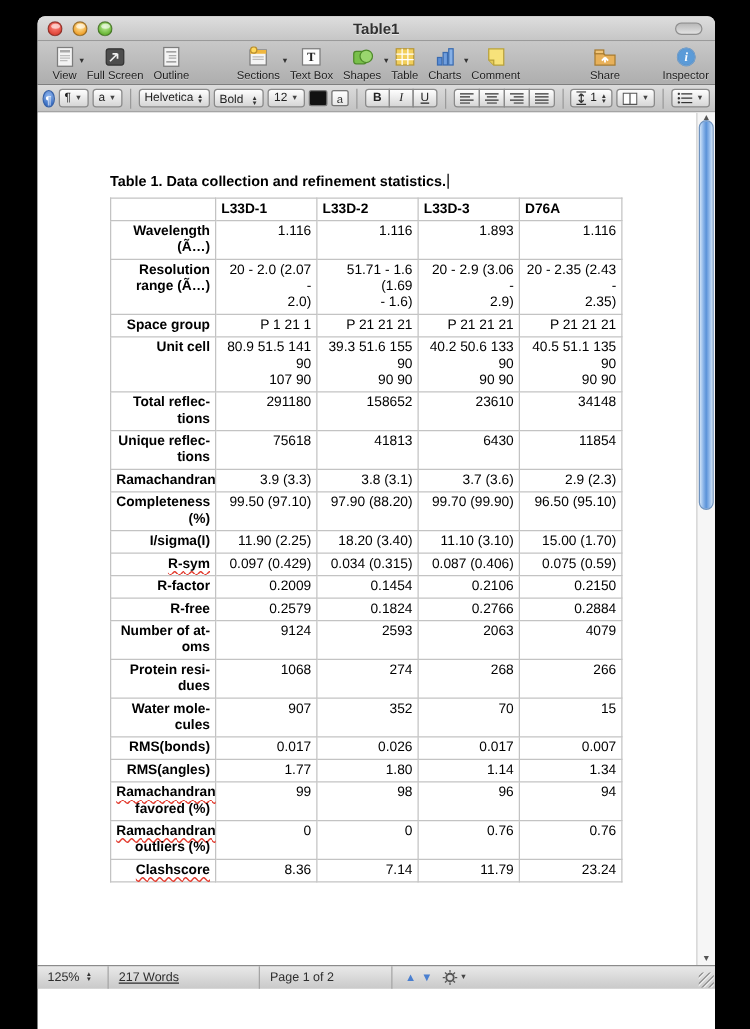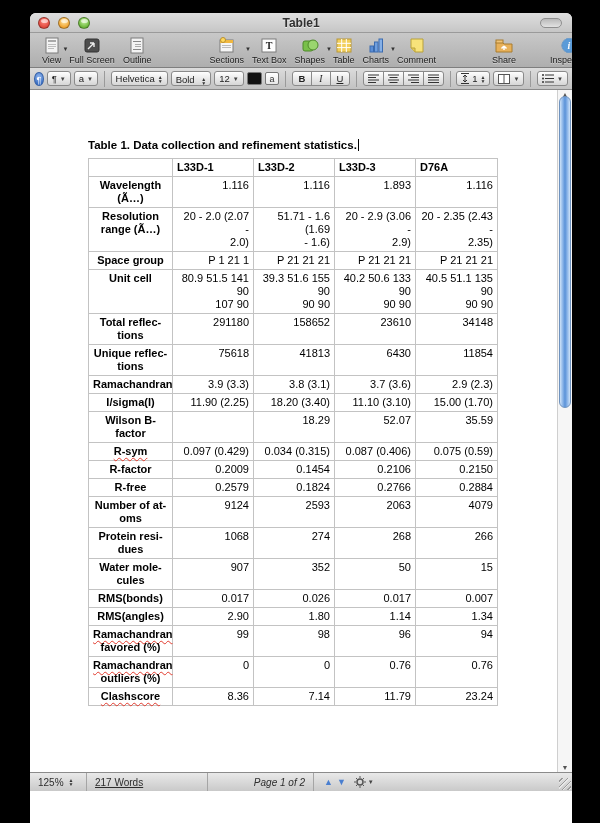--- a/index.html
+++ b/index.html
@@ -24,21 +24,21 @@
   .pill { position:absolute; right:10px; top:5px; width:22px; height:10px; border-radius:5px;
     background:linear-gradient(#b9b9b9,#e2e2e2); border:1px solid #8e8e8e; }
 
   
   .toolbar { height:35px; background:linear-gradient(#c8c8c8,#aeaeae);
     border-bottom:1px solid #7e7e7e; display:flex; align-items:flex-end; padding:0 8px 2px 8px; }
   .tb-item { display:flex; flex-direction:column; align-items:center; margin:0 4px; position:relative; cursor:default; }
   .tb-item .icon { height:17px; display:flex; align-items:flex-end; justify-content:center; }
   .tb-item .tb-label { font-size:9px; color:#1c1c1c; margin-top:1px; text-shadow:0 1px 0 rgba(255,255,255,.4); white-space:nowrap; }
   .caret-dn { position:absolute; right:-7px; top:9px; font-size:6px; color:#333; }
-  .sp34 { margin-left:54px; } .sp52 { margin-left:52px; } .sp30 { margin-left:30px; }
+  .sp34 { margin-left:34px; } .sp52 { margin-left:52px; } .sp30 { margin-left:30px; }
 
   
   .formatbar { height:22px; background:linear-gradient(#dcdcdc,#c2c2c2); border-bottom:1px solid #8a8a8a;
     display:flex; align-items:center; padding:0 4px; gap:3px; }
   .fb-div { width:1px; height:16px; background:#9a9a9a; margin:0 3px; }
   .fbtn { height:15px; border:1px solid #8a8a8a; border-radius:3px;
     background:linear-gradient(#fefefe,#d6d6d6); font-size:9.5px; color:#222;
     display:flex; align-items:center; padding:0 4px; gap:3px; white-space:nowrap; }
   .fbtn .mini-caret { font-size:6px; color:#444; }
   .stepper { display:flex; flex-direction:column; line-height:4px; font-size:5px; color:#333; }
@@ -63,21 +63,21 @@
     background:linear-gradient(90deg,#cfe3f8 0%,#8ab4e8 28%,#5a92d8 50%,#8ab4e8 72%,#cfe3f8 100%);
     border:1px solid #6f93bf; }
 
   .doc-title { position:absolute; left:58px; top:49px; font-size:11.5px; font-weight:bold; color:#000; }
   .caret-ins { display:inline-block; width:1px; height:12px; background:#000; vertical-align:-2px; margin-left:1px; }
 
   .stats-table { position:absolute; left:58px; top:68px; border-collapse:collapse; table-layout:fixed;
     width:409px; font-size:11px; line-height:13px; color:#000; }
   .stats-table th, .stats-table td { border:1px solid #c3c3c3; padding:2px 4px; vertical-align:top; }
   .stats-table thead th { font-weight:bold; text-align:left; height:18px; }
-  .stats-table td.lbl { font-weight:bold; text-align:center; white-space:pre-line; }
+  .stats-table td.lbl { font-weight:bold; text-align:right; white-space:pre-line; }
   .stats-table td.val { text-align:right; white-space:pre-line; }
   .squiggle { text-decoration:underline; text-decoration-style:wavy; text-decoration-color:#e23b2e;
     text-decoration-thickness:1px; text-underline-offset:2px; }
 
   
   .statusbar { height:19px; background:linear-gradient(#e9e9e9,#c9c9c9); border-top:1px solid #8b8b8b;
     display:flex; align-items:center; font-size:10px; color:#2d2d2d; position:relative; }
   .st-seg { display:flex; align-items:center; height:100%; padding:13px 8px; }
   .st-div { width:1px; height:100%; background:#a5a5a5; }
   .tri { font-size:9px; color:#4a7fd0; margin:0 2px; }
@@ -388,33 +388,33 @@
             <td class="val">11854</td>
           </tr>
           <tr>
             <td class="lbl">Ramachandran</td>
             <td class="val">3.9 (3.3)</td>
             <td class="val">3.8 (3.1)</td>
             <td class="val">3.7 (3.6)</td>
             <td class="val">2.9 (2.3)</td>
           </tr>
           <tr>
+            <td class="lbl">Completeness
+(%)</td>
+            <td class="val">99.50 (97.10)</td>
+            <td class="val">97.90 (88.20)</td>
+            <td class="val">99.70 (99.90)</td>
+            <td class="val">96.50 (95.10)</td>
+          </tr>
+          <tr>
             <td class="lbl">I/sigma(I)</td>
             <td class="val">11.90 (2.25)</td>
             <td class="val">18.20 (3.40)</td>
             <td class="val">11.10 (3.10)</td>
             <td class="val">15.00 (1.70)</td>
-          </tr>
-          <tr>
-            <td class="lbl">Wilson B-
-factor</td>
-            <td class="val"></td>
-            <td class="val">18.29</td>
-            <td class="val">52.07</td>
-            <td class="val">35.59</td>
           </tr>
           <tr>
             <td class="lbl"><span class="squiggle">R-sym</span></td>
             <td class="val">0.097 (0.429)</td>
             <td class="val">0.034 (0.315)</td>
             <td class="val">0.087 (0.406)</td>
             <td class="val">0.075 (0.59)</td>
           </tr>
           <tr>
             <td class="lbl">R-factor</td>
@@ -444,33 +444,33 @@
             <td class="val">1068</td>
             <td class="val">274</td>
             <td class="val">268</td>
             <td class="val">266</td>
           </tr>
           <tr>
             <td class="lbl">Water mole-
 cules</td>
             <td class="val">907</td>
             <td class="val">352</td>
-            <td class="val">50</td>
+            <td class="val">70</td>
             <td class="val">15</td>
           </tr>
           <tr>
             <td class="lbl">RMS(bonds)</td>
             <td class="val">0.017</td>
             <td class="val">0.026</td>
             <td class="val">0.017</td>
             <td class="val">0.007</td>
           </tr>
           <tr>
             <td class="lbl">RMS(angles)</td>
-            <td class="val">2.90</td>
+            <td class="val">1.77</td>
             <td class="val">1.80</td>
             <td class="val">1.14</td>
             <td class="val">1.34</td>
           </tr>
           <tr>
             <td class="lbl"><span class="squiggle">Ramachandran</span>
 favored (%)</td>
             <td class="val">99</td>
             <td class="val">98</td>
             <td class="val">96</td>
@@ -507,21 +507,21 @@
       <span class="stepper" style="margin-left:5px;">
           <span>▲</span>
           <span>▼</span>
         </span>
     </div>
     <div class="st-div"></div>
     <div class="st-seg" style="width:120px;text-decoration:underline;">
       <span>217 Words</span>
     </div>
     <div class="st-div"></div>
-    <div class="st-seg" style="width:105px;justify-content:flex-end;font-style:italic;">
+    <div class="st-seg" style="width:105px;justify-content:flex-start;">
       <span>Page 1 of 2</span>
     </div>
     <div class="st-div"></div>
     <div class="st-seg">
       <span class="tri">▲</span>
       <span class="tri">▼</span>
       <span class="gear-wrap">
         <svg width="12" height="12">
             <circle cx="6" cy="6" r="3" fill="none" stroke="#555" stroke-width="1.5"></circle>
             <path d="M6 0v2M6 10v2M0 6h2M10 6h2M2 2l1.4 1.4M8.6 8.6L10 10M10 2L8.6 3.4M3.4 8.6L2 10" stroke="#555"></path>

